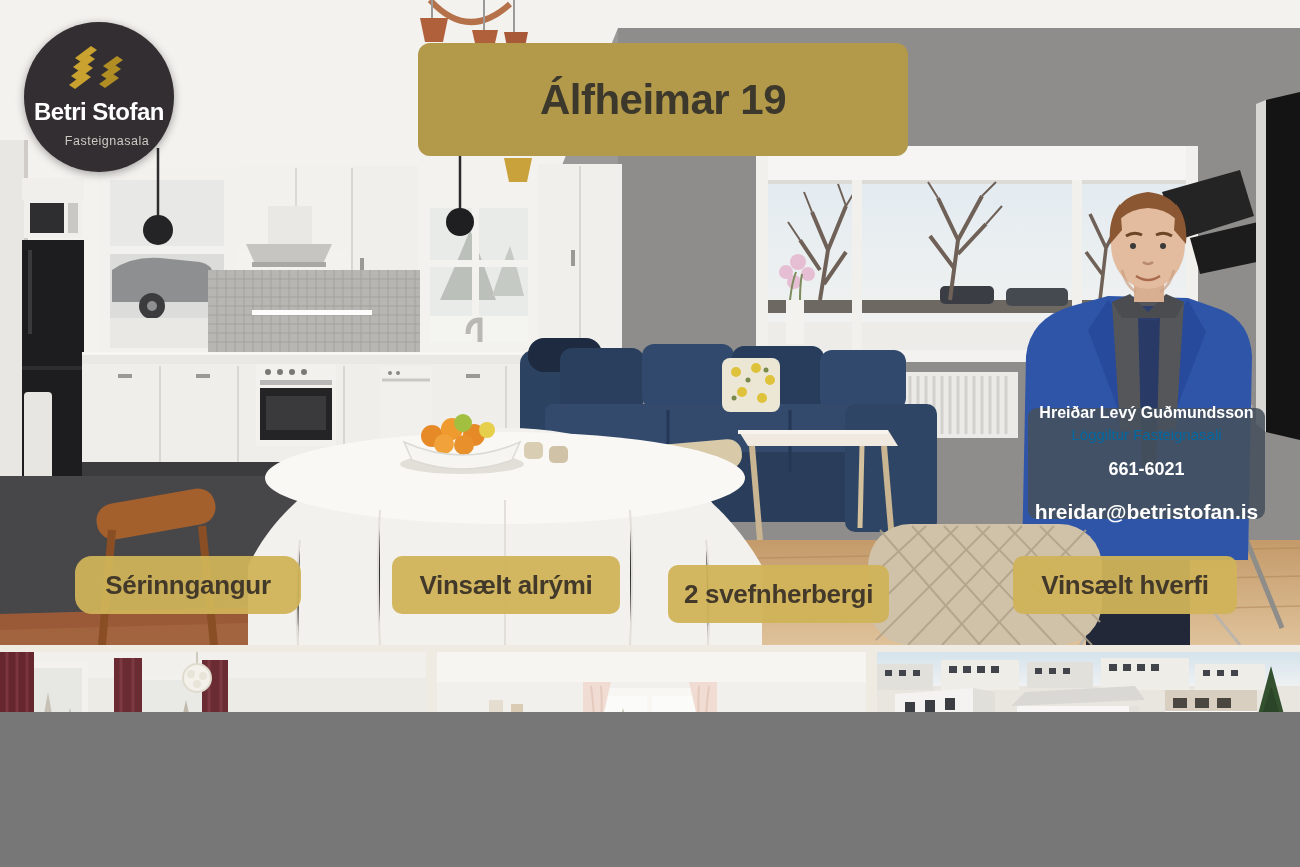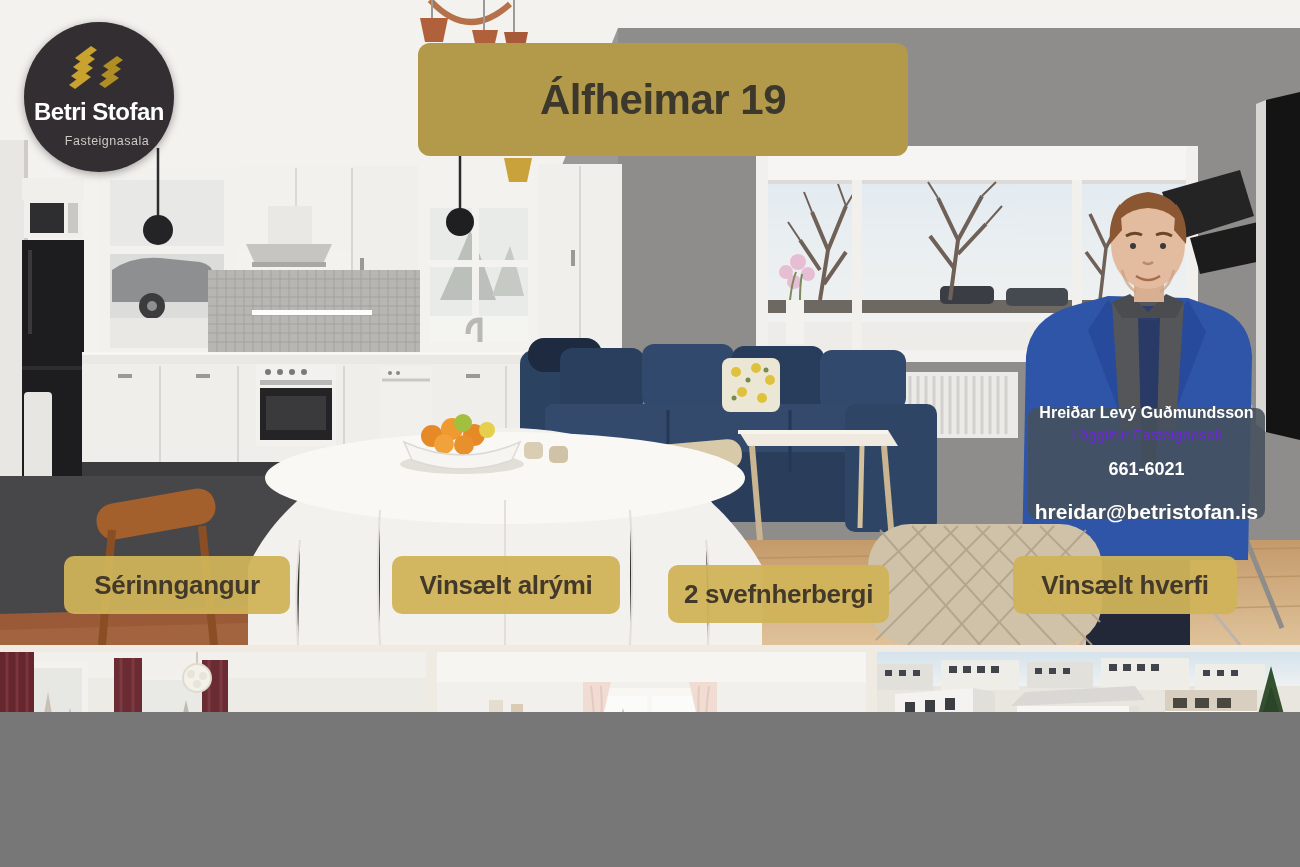--- a/index.html
+++ b/index.html
@@ -22,28 +22,28 @@
   .title-badge{position:absolute;left:400px;top:43px;width:490px;height:113px;border-radius:12px;
     background:#b3994a;display:flex;flex-direction:column;align-items:center;justify-content:center;
     z-index:25;margin-left:18px;}
   .title-badge .t1{font-size:42px;font-weight:bold;color:#3d382c;letter-spacing:-.5px;}
   .title-badge .t2{font-size:25px;font-weight:bold;color:#453f30;margin-top:6px;letter-spacing:0;}
 
   .agent-box{position:absolute;left:1028px;top:408px;width:237px;height:111px;border-radius:9px;
     background:rgba(71,81,92,.88);display:flex;flex-direction:column;align-items:center;justify-content:center;
     z-index:25;color:#fff;text-align:left;}
   .agent-box .a1{font-size:16px;font-weight:bold;}
-  .agent-box .a2{font-size:15px;margin-top:4px;color:#6d28d9;}
+  .agent-box .a2{font-size:15px;margin-top:4px;color:#0369a1;}
   .agent-box .a3{font-size:18px;font-weight:bold;margin-top:16px;}
   .agent-box .a4{font-size:21px;font-weight:bold;margin-top:20px;}
 
   .feature{position:absolute;top:556px;height:58px;border-radius:10px;background:rgba(208,179,88,.95);
     display:flex;align-items:center;justify-content:center;z-index:25;
     font-size:26px;font-weight:bold;color:#43392a;letter-spacing:-.3px;}
-  #f1{left:64px;width:226px;}
+  #f1{left:75px;width:226px;border-radius:17px;}
   #f2{left:392px;width:228px;}
   #f3{left:668px;width:221px;margin-top:9px;}
   #f4{left:1013px;width:224px;}
 </style>
 </head>
 <body>
 
 <div class="canvas">
 
   <div class="photo" id="photo-main">

